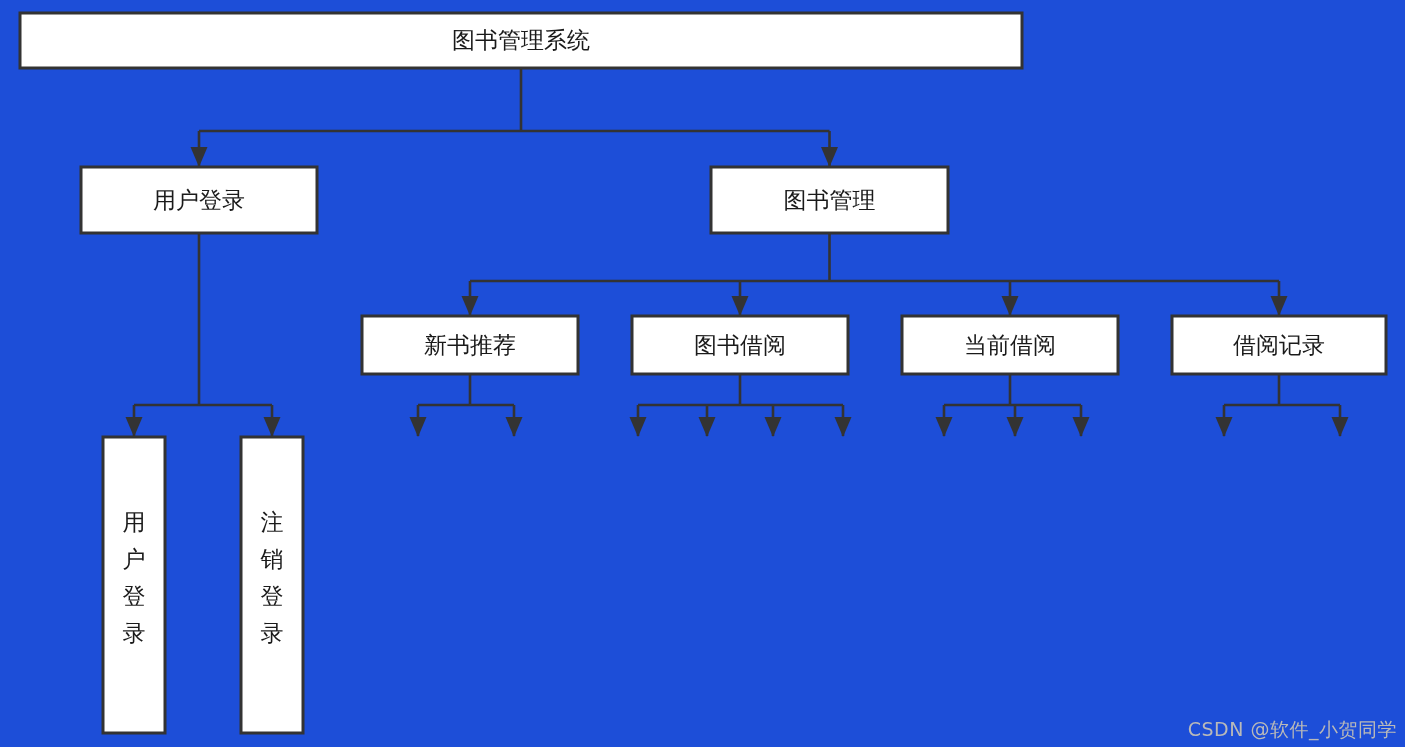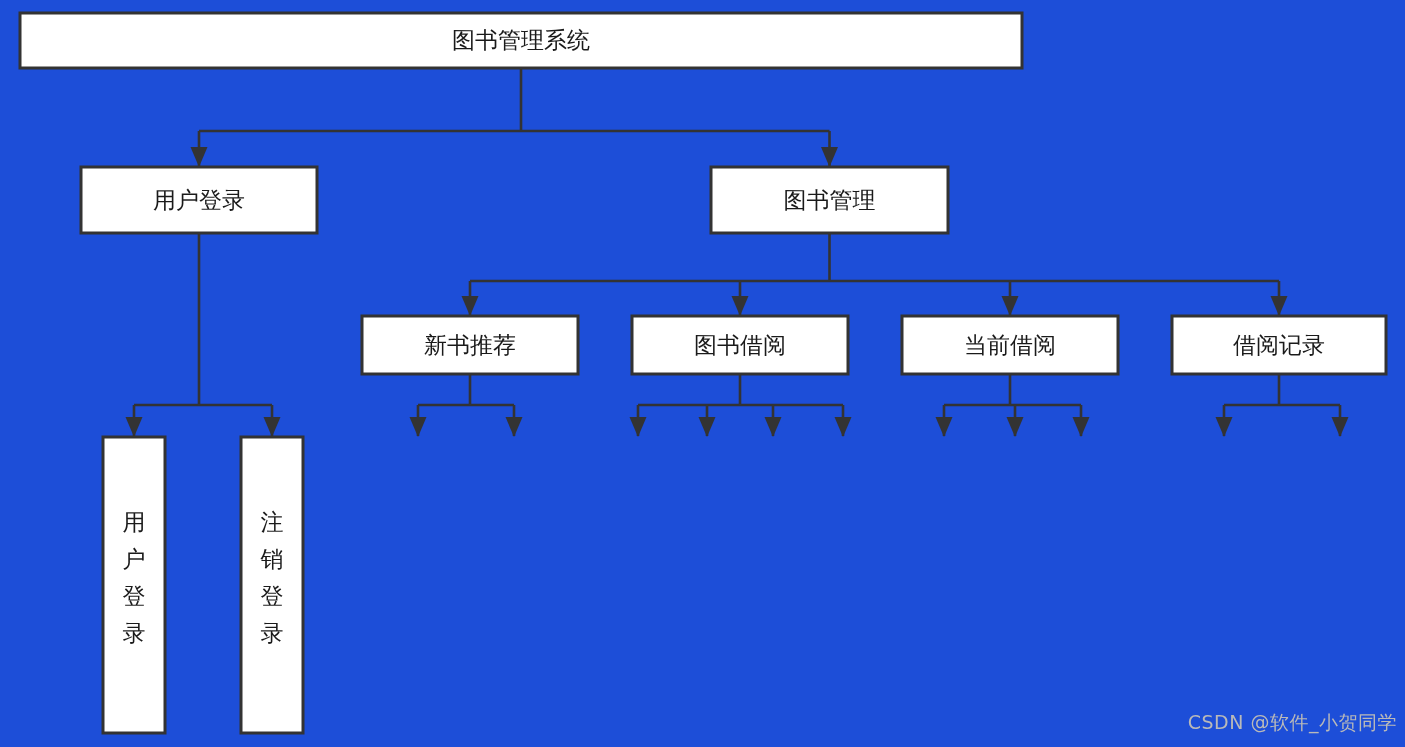--- a/index.html
+++ b/index.html
@@ -49,21 +49,21 @@
     fill: none;
     stroke-linecap: butt;
   }
   .arrow-head {
     fill: #333333;
     stroke: none;
   }
   .watermark {
     position: absolute;
     right: 8px;
-    bottom: 11px;
+    bottom: 4px;
     font-family: "DejaVu Sans", "Liberation Sans", sans-serif;
     font-size: 19px;
     color: #b9b9b9;
     white-space: nowrap;
     letter-spacing: 0.5px;
     user-select: none;
   }
 </style>
 </head>
 <body>

